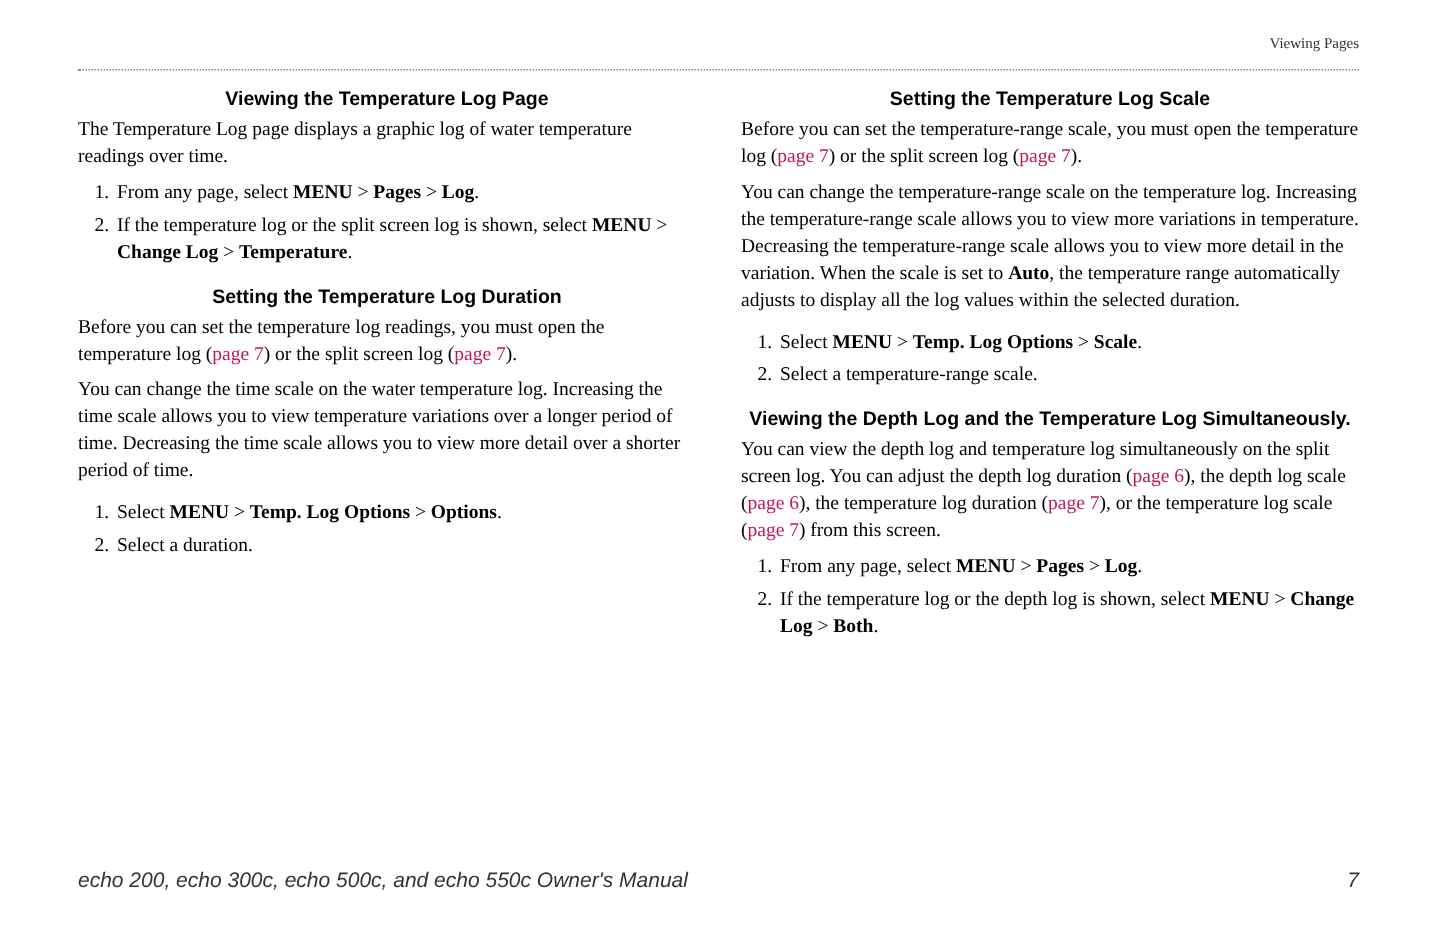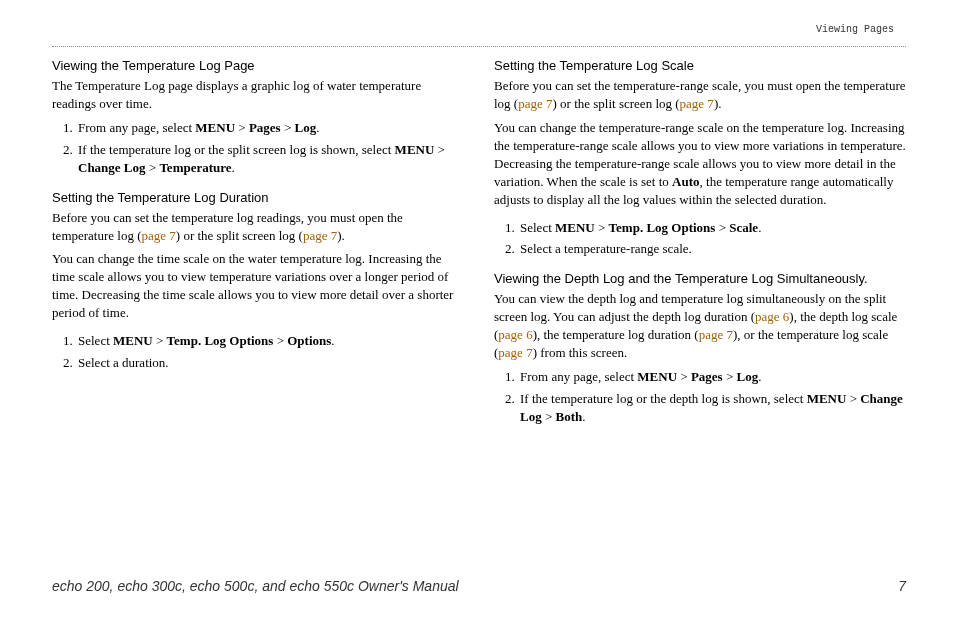--- a/index.html
+++ b/index.html
@@ -17,64 +17,65 @@
     height: 618px;
     padding: 24px 48px 24px 52px;
     position: relative;
   }
   .header-area {
     position: relative;
     height: 18px;
   }
   .running-head {
     position: absolute;
-    right: 12px;
+    right: 0;
     top: 0;
-    font-family: Liberation Mono, monospace;
+    font-family: Liberation Serif, serif;
     font-size: 10px;
     color: #333;
   }
   .rule {
     border: none;
     border-top: 1px dotted #888;
     margin: 4px 0 10px 0;
   }
   .cols {
     display: flex;
     gap: 30px;
   }
   .col {
     flex: 1 1 0;
     font-size: 13px;
     line-height: 1.38;
   }
   .section-title {
     font-family: Arial, Helvetica, sans-serif;
-    font-weight: normal;
+    font-weight: bold;
     font-size: 13px;
     margin: 0 0 2px 0;
+    text-align: center;
   }
   .section-title.mt {
     margin-top: 12px;
   }
   p {
     margin: 0 0 10px 0;
   }
   p.tight { margin-bottom: 6px; }
   ol {
     margin: 4px 0 10px 0;
     padding-left: 24px;
   }
   ol li {
     margin-bottom: 4px;
     padding-left: 2px;
   }
   .b { font-weight: bold; }
   a.xref {
-    color: #a16207;
+    color: #be185d;
     text-decoration: none;
   }
   .footer {
     position: absolute;
     left: 52px;
     right: 48px;
     bottom: 24px;
     display: flex;
     justify-content: space-between;
     align-items: baseline;

